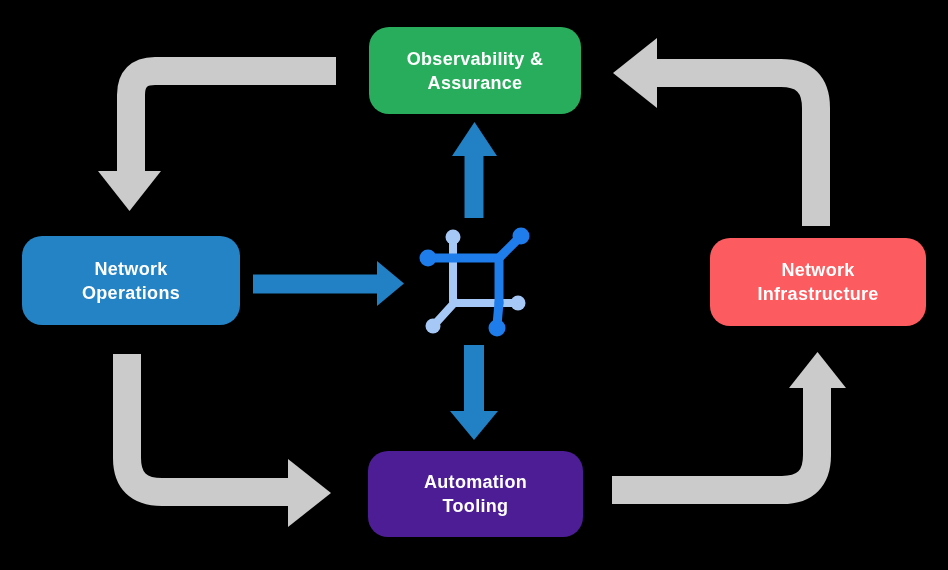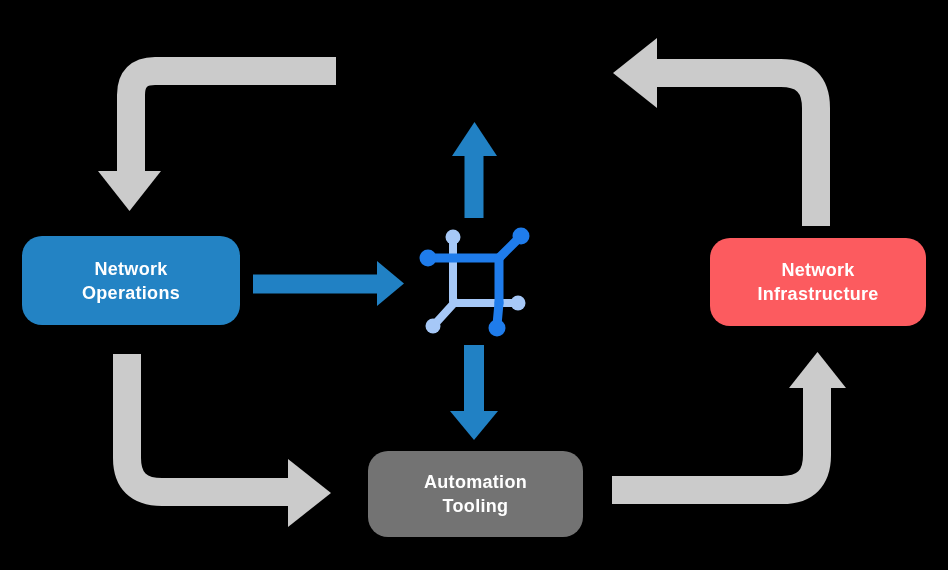--- a/index.html
+++ b/index.html
@@ -60,23 +60,25 @@
 
     <line x1="15" y1="33" x2="84" y2="33" stroke-width="9" stroke-linecap="round" stroke="#1F7CEB"></line>
     <line x1="84" y1="33" x2="104" y2="13" stroke-width="9" stroke-linecap="round" stroke="#1F7CEB"></line>
     <line x1="84" y1="33" x2="84" y2="78" stroke-width="9" stroke-linecap="round" stroke="#1F7CEB"></line>
     <line x1="84" y1="78" x2="82" y2="100" stroke-width="9" stroke-linecap="round" stroke="#1F7CEB"></line>
     <circle cx="13" cy="33" r="8.5" stroke="none" fill="#1F7CEB"></circle>
     <circle cx="106" cy="11" r="8.5" stroke="none" fill="#1F7CEB"></circle>
     <circle cx="82" cy="103" r="8.5" stroke="none" fill="#1F7CEB"></circle>
   </svg>
 
+  <div class="node node-observability" style="background-color: rgb(40, 173, 92);">Observability &amp;
+Assurance</div>
 
   <div class="node node-operations" style="background-color: rgb(35, 131, 196);">Network
 Operations</div>
 
   <div class="node node-infrastructure" style="background-color: rgb(252, 91, 95);">Network
 Infrastructure</div>
 
-  <div class="node node-automation" style="background-color: #737373;">Automation
+  <div class="node node-automation" style="background-color: #4c1d95;">Automation
 Tooling</div>
 
 </div>
 
 </body></html>

